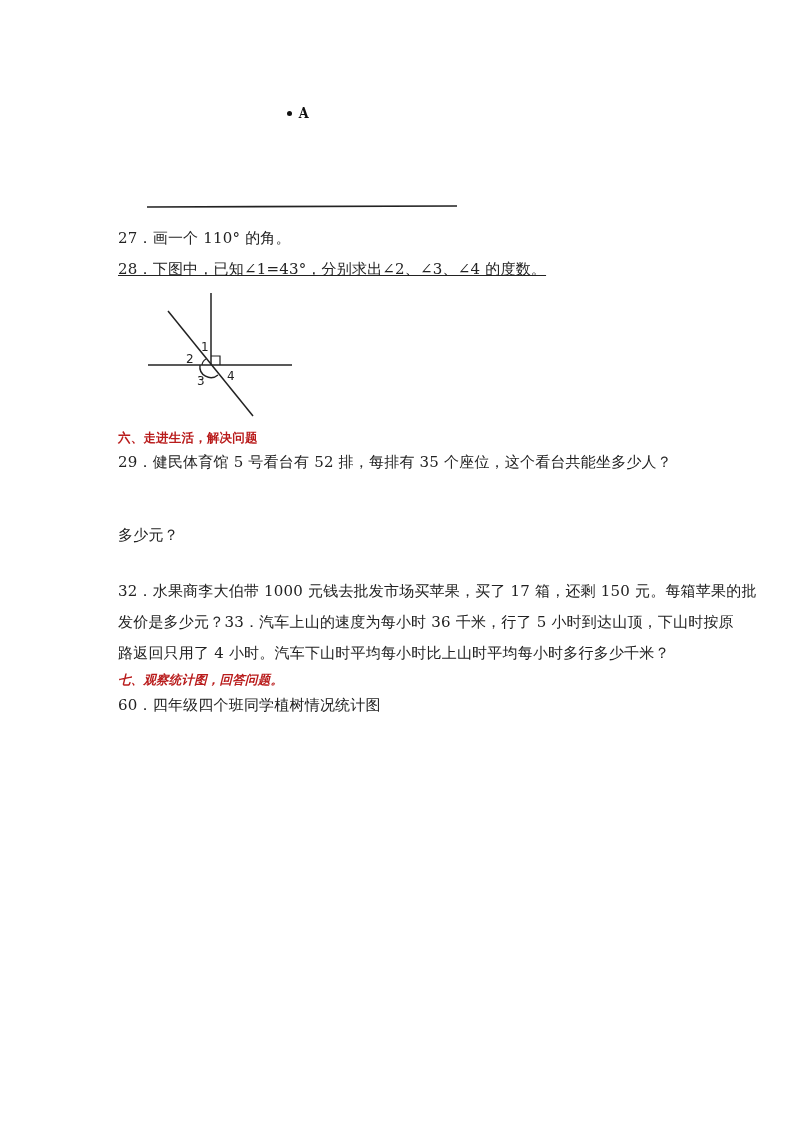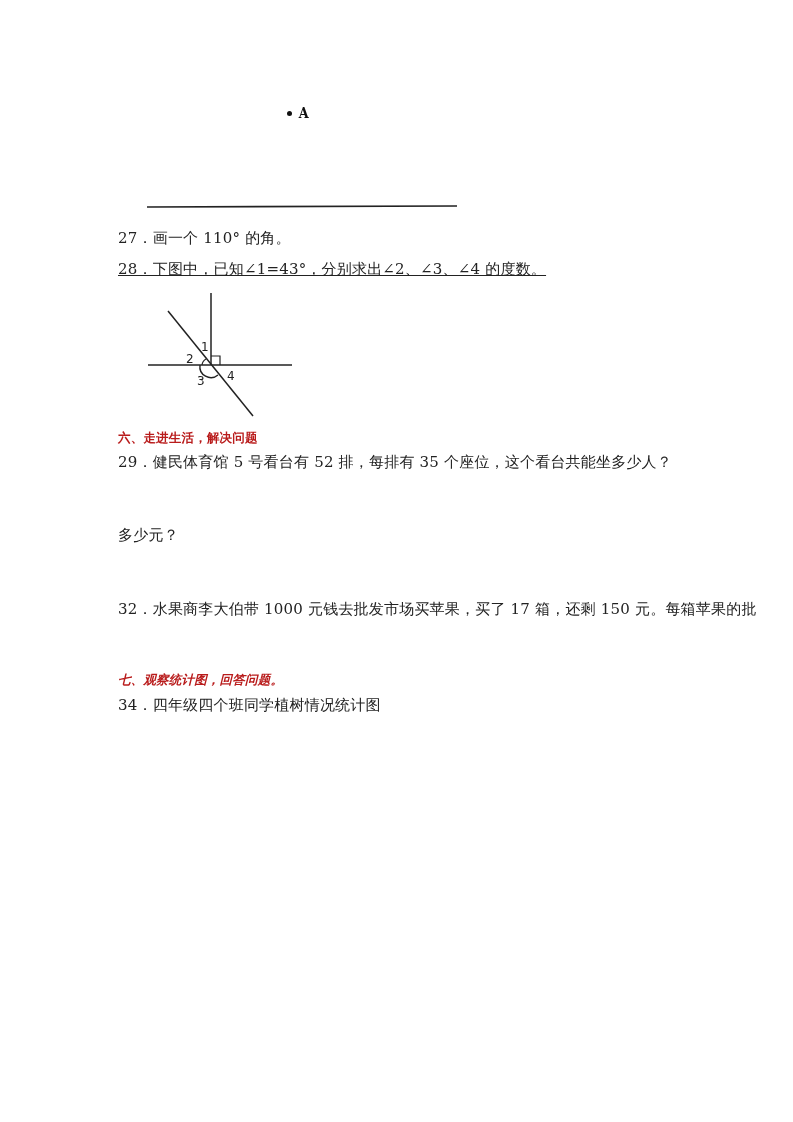--- a/index.html
+++ b/index.html
@@ -108,18 +108,20 @@
 
     <text x="61" y="66" font-family="DejaVu Sans, sans-serif" font-size="12" fill="#222">1</text>
     <text x="46" y="78" font-family="DejaVu Sans, sans-serif" font-size="12" fill="#222">2</text>
     <text x="57" y="100" font-family="DejaVu Sans, sans-serif" font-size="12" fill="#222">3</text>
     <text x="87" y="95" font-family="DejaVu Sans, sans-serif" font-size="12" fill="#222">4</text>
   </svg>
 
   <div class="line bold" style="top:430px;">六、走进生活，解决问题</div>
   <div class="line" style="top:438px;margin-top:16px;">29．健民体育馆 5 号看台有 52 排，每排有 35 个座位，这个看台共能坐多少人？</div>
   <div class="line" style="top:527px;">多少元？</div>
-  <div class="line" style="top:583px;margin-top:18px;">32．水果商李大伯带 1000 元钱去批发市场买苹果，买了 17 箱，还剩 150 元。每箱苹果的批</div>
+  <div class="line" style="top:583px;">32．水果商李大伯带 1000 元钱去批发市场买苹果，买了 17 箱，还剩 150 元。每箱苹果的批</div>
+  <div class="line" style="top:614px;">发价是多少元？33．汽车上山的速度为每小时 36 千米，行了 5 小时到达山顶，下山时按原</div>
+  <div class="line" style="top:645px;">路返回只用了 4 小时。汽车下山时平均每小时比上山时平均每小时多行多少千米？</div>
 
   <div class="line bold" style="top:672px;font-style:italic;">七、观察统计图，回答问题。</div>
-  <div class="line" style="top:697px;">34．四年级四个班同学植树情况统计图</div>
+  <div class="line" style="top:697px;">60．四年级四个班同学植树情况统计图</div>
 
 </div>
 
 </body></html>

